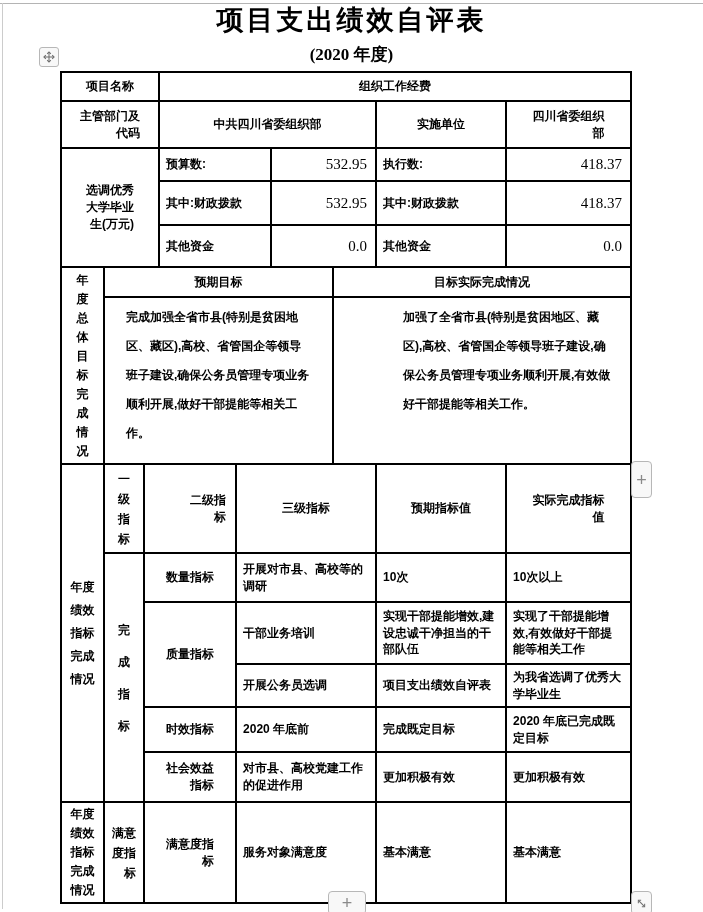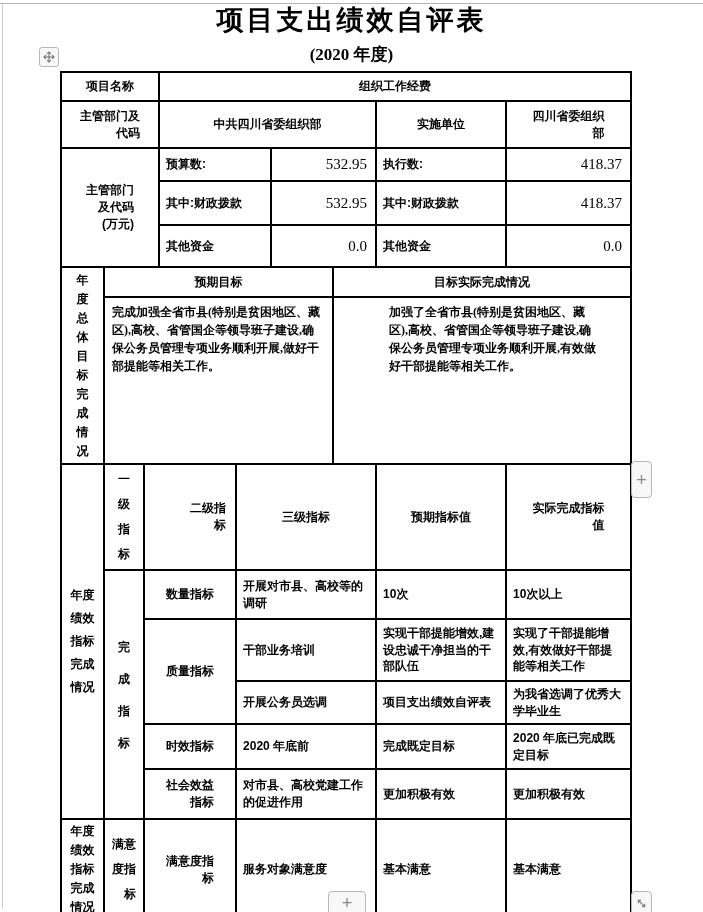--- a/index.html
+++ b/index.html
@@ -13,26 +13,26 @@
          font-size:17px;font-weight:bold;
          font-family:"Liberation Serif","DejaVu Serif",serif;}
   table.main{position:absolute;left:60px;top:71px;width:570px;
          border-collapse:collapse;table-layout:fixed;}
   td{border:2px solid #000;font-size:12px;font-weight:bold;line-height:1.4;
      padding:2px 6px;vertical-align:middle;overflow:hidden;word-break:break-all;}
   .c{text-align:center;}
   .l{text-align:left;margin-top:47px;}
   .num{text-align:right;font-weight:normal;font-size:15px;padding-right:8px;
        font-family:"Liberation Serif","DejaVu Serif",serif;}
-  .para{text-align:left;vertical-align:top;padding:5px 7px;line-height:18px;font-family:Liberation Serif, serif;}
+  .para{text-align:left;vertical-align:top;padding:5px 21px;line-height:29px;}
   .ib{display:inline-block;text-align:left;}
   .w1{width:1em;} .w2{width:2em;} .w3{width:3em;margin-left:36px;} .w4{width:4em;}
   .w5{width:5em;} .w6{width:6em;}
   .vc{text-align:right;}
-  .lh19{line-height:19px;} .lh20{line-height:25px;margin-top:36px;} .lh23{line-height:23px;}
+  .lh19{line-height:19px;} .lh20{line-height:20px;margin-top:36px;} .lh23{line-height:23px;}
   .lh32{line-height:32px;}
   .wrap-goal{display:inline-block;width:208px;text-align:left;margin-left:48px;}
   .ctl{position:absolute;box-sizing:border-box;background:#f8f8f8;
        border:1px solid #b7b7b7;border-radius:4px;display:flex;
        align-items:center;justify-content:center;color:#8a8a8a;}
   .move{left:39px;top:47px;width:20px;height:20px;border-radius:3px;}
   .addcol{left:631px;top:461px;width:21px;height:37px;}
   .addrow{left:328px;top:891px;width:38px;height:24px;}
   .resize{left:631px;top:891px;width:21px;height:24px;}
   .plus{font-size:18px;font-weight:normal;line-height:1;color:#8a8a8a;}
@@ -67,21 +67,21 @@
   </tr>
 
   <tr style="height:47px">
     <td colspan="3" class="c"><span class="ib w5 vc">主管部门及代码</span></td>
     <td colspan="4" class="c">中共四川省委组织部</td>
     <td class="c">实施单位</td>
     <td class="c"><span class="ib w6 vc">四川省委组织部</span></td>
   </tr>
 
   <tr style="height:33px">
-    <td colspan="3" rowspan="3" class="c"><span class="ib w4 vc">主管部门及代码(万元)</span></td>
+    <td colspan="3" rowspan="3" class="c"><span class="ib w4 vc">选调优秀大学毕业生(万元)</span></td>
     <td colspan="2" class="l">预算数:</td>
     <td colspan="2" class="num">532.95</td>
     <td class="l">执行数:</td>
     <td class="num">418.37</td>
   </tr>
   <tr style="height:44px">
     <td colspan="2" class="l">其中:财政拨款</td>
     <td colspan="2" class="num">532.95</td>
     <td class="l">其中:财政拨款</td>
     <td class="num">418.37</td>

